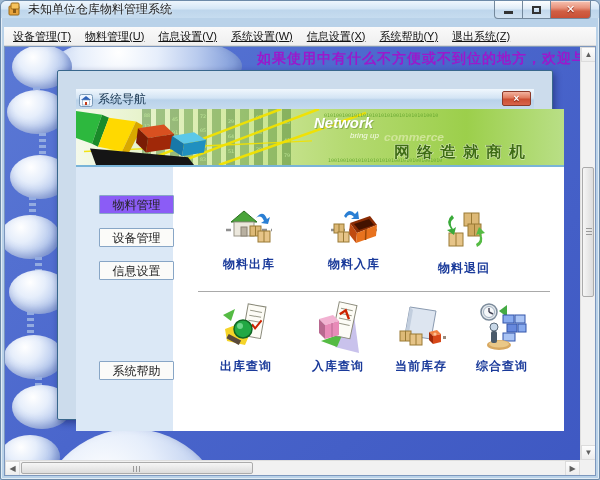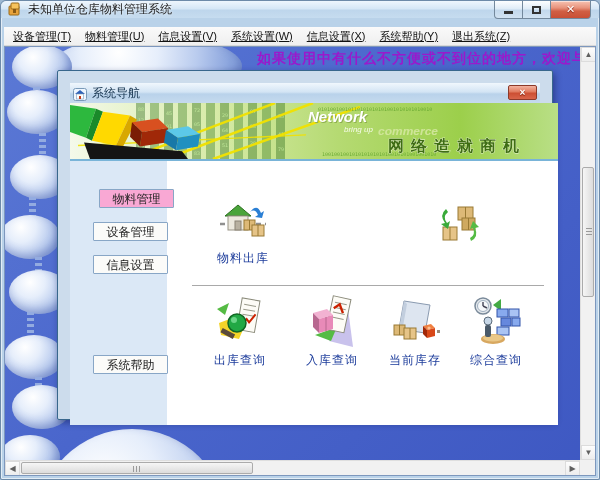--- a/index.html
+++ b/index.html
@@ -45,44 +45,44 @@
     background:radial-gradient(circle at 35% 28%, #ffffff 0%, #e6eefb 30%, #b9cbee 60%, #8aa4dd 85%, #7b97d6 100%);
     box-shadow:inset -3px -4px 8px rgba(60,80,160,.35); }
   .cord { position:absolute; width:7px;
     background:repeating-linear-gradient(to bottom,#93abe0 0 3px, rgba(0,0,0,0) 3px 6px); }
 
   .marquee { position:absolute; top:3px; left:252px; white-space:nowrap;
     font-size:14px; font-weight:bold; letter-spacing:1px; }
 
   
   .navwin { position:absolute; left:52px; top:23px; width:496px; height:350px;
-    background:#ccdcec; border:1px solid #38678c; border-radius:2px; padding:12px;
+    background:#ccdcec; border:1px solid #38678c; border-radius:2px; padding:18px;
     box-shadow:2px 3px 7px rgba(10,20,70,.45); }
   .nav-tb { height:20px; display:flex; align-items:center; padding:0 3px;
     background:linear-gradient(#f0f7fd,#d3e4f4 45%,#b9d2ea 55%,#c5daee); position:relative; }
   .nav-tb-icon { width:14px; height:13px; margin-right:5px; }
   .nav-title { font-size:12px; color:#15334e; }
   .nav-close { position:absolute; right:3px; top:2px; width:29px; height:15px;
     border:1px solid #8c3a2a; border-radius:2px;
     background:linear-gradient(#f3b3a0,#e07a5e 45%,#cc4f33 55%,#d8644a);
     display:flex; align-items:center; justify-content:center;
     color:#fff; font-size:10px; font-weight:bold; text-shadow:0 1px 1px #7a1c08; }
 
   .banner { display:block; width:488px; height:58px; border-bottom:2px solid #79b4d8; }
 
   .nav-content { position:relative; width:488px; height:264px; background:#ffffff; overflow:hidden; }
   .sidebar { position:absolute; left:0; top:0; width:97px; height:100%; background:#dbe8f6; }
   .side-btn { position:absolute; left:23px; width:75px; height:19px;
     border:1px solid #88a6c6; border-radius:1px; background:#fbfbf9;
     font-size:12px; color:#222; font-family:inherit; text-align:center; line-height:16px; cursor:default; }
-  .side-btn.active { background:#f9a8d4;margin-left:6px; }
+  .side-btn.active { background:#8b5cf6; }
 
   .shortcut { position:absolute; width:90px; text-align:center; cursor:pointer; }
   .sc-ico { display:inline-block; }
-  .sc-label { margin-top:1px; font-size:12px; font-weight:normal; color:#1a3a9a; letter-spacing:1px; }
+  .sc-label { margin-top:1px; font-size:12px; font-weight:bold; color:#1a3a9a; letter-spacing:1px; }
   .divider { position:absolute; top:124px; left:122px; width:352px; height:1px; background:#a9a9a9; }
 
   
   .vscroll { position:absolute; top:0; right:0; width:15px; height:calc(100% - 15px);
     background:#f1f1f1; border-left:1px solid #dedede; }
   .hscroll { position:absolute; bottom:0; left:0; height:15px; width:calc(100% - 15px);
     background:#f1f1f1; border-top:1px solid #dedede; }
   .scroll-arrow { position:absolute; width:15px; height:15px; display:flex;
     align-items:center; justify-content:center; color:#606060; font-size:8px;
     background:linear-gradient(#fdfdfd,#ededed); border:1px solid #dcdcdc; }
@@ -266,34 +266,53 @@
                 <path d="M31,15 q7,-9 11,1 l3,-2 -2,7 -7,-1 3,-2 q-3,-7 -8,-3 z" fill="#2a7fd4"></path>
                 <rect x="25" y="23" width="11" height="10" fill="#ddb977" stroke="#9a7a34"></rect>
                 <line x1="30.5" y1="23" x2="30.5" y2="33" stroke="#9a7a34"></line>
                 <rect x="33" y="28" width="12" height="11" fill="#e6c astride88" style="fill:#e6c488" stroke="#9a7a34"></rect>
                 <line x1="39" y1="28" x2="39" y2="39" stroke="#9a7a34"></line>
               </svg>
             </span>
             <div class="sc-label">物料出库</div>
           </div>
 
+          <div class="shortcut" style="left:233px; top:36px">
+            <span class="sc-ico">
+              <svg width="48" height="48" viewBox="0 0 48 48">
+                <line x1="1" y1="27" x2="47" y2="27" stroke="#909090" stroke-width="2.5" stroke-dasharray="5 4"></line>
+                <path d="M14,13 q5,-9 11,-2 l3,-3 1,8 -8,0 3,-2 q-5,-5 -8,1 z" fill="#2a7fd4"></path>
+                <polygon points="20,20 40,13 47,22 27,30" fill="#8a2c04"></polygon>
+                <polygon points="24,21 39,16 44,22 29,27" fill="#431200"></polygon>
+                <polygon points="20,20 27,30 26,40 19,31" fill="#c04a10"></polygon>
+                <polygon points="27,30 47,22 46,33 26,40" fill="#e8721e"></polygon>
+                <line x1="36" y1="26" x2="35.5" y2="37" stroke="#a04808" stroke-width="1.5"></line>
+                <rect x="4" y="21" width="10" height="9" fill="#ddb977" stroke="#9a7a34"></rect>
+                <line x1="9" y1="21" x2="9" y2="30" stroke="#9a7a34"></line>
+                <rect x="8" y="29" width="11" height="10" fill="#e6c488" stroke="#9a7a34"></rect>
+                <line x1="13.5" y1="29" x2="13.5" y2="39" stroke="#9a7a34"></line>
+              </svg>
+            </span>
+            <div class="sc-label">物料入库</div>
+          </div>
 
           <div class="shortcut" style="left:343px; top:40px">
             <span class="sc-ico">
               <svg width="48" height="48" viewBox="0 0 48 48">
                 <rect x="24" y="6" width="15" height="13" fill="#ddb977" stroke="#9a7a34"></rect>
                 <line x1="31.5" y1="6" x2="31.5" y2="19" stroke="#9a7a34"></line>
                 <rect x="28" y="17" width="13" height="12" fill="#cfa960" stroke="#9a7a34"></rect>
                 <line x1="34.5" y1="17" x2="34.5" y2="29" stroke="#9a7a34"></line>
                 <rect x="9" y="26" width="14" height="13" fill="#e6c488" stroke="#9a7a34"></rect>
                 <line x1="16" y1="26" x2="16" y2="39" stroke="#9a7a34"></line>
                 <path d="M12,8 q-7,6 -1,14 l-4,1 7,5 2,-8 -3,2 q-5,-6 1,-11 z" fill="#3aaa3a"></path>
                 <path d="M37,40 q8,-4 4,-13 l4,-1 -6,-6 -3,8 3,-1 q3,7 -3,10 z" fill="#55bb44"></path>
               </svg>
             </span>
+            <div class="sc-label">物料退回</div>
           </div>
 
           <div class="divider"></div>
 
           <div class="shortcut" style="left:125px; top:134px">
             <span class="sc-ico">
               <svg width="50" height="52" viewBox="0 0 50 52">
                 <polygon points="2,14 14,8 10,20" fill="#55bb44"></polygon>
                 <polygon points="4,28 20,22 16,36 30,30 24,44 6,40" fill="#f5d429"></polygon>
                 <g transform="rotate(10 32 22)">

